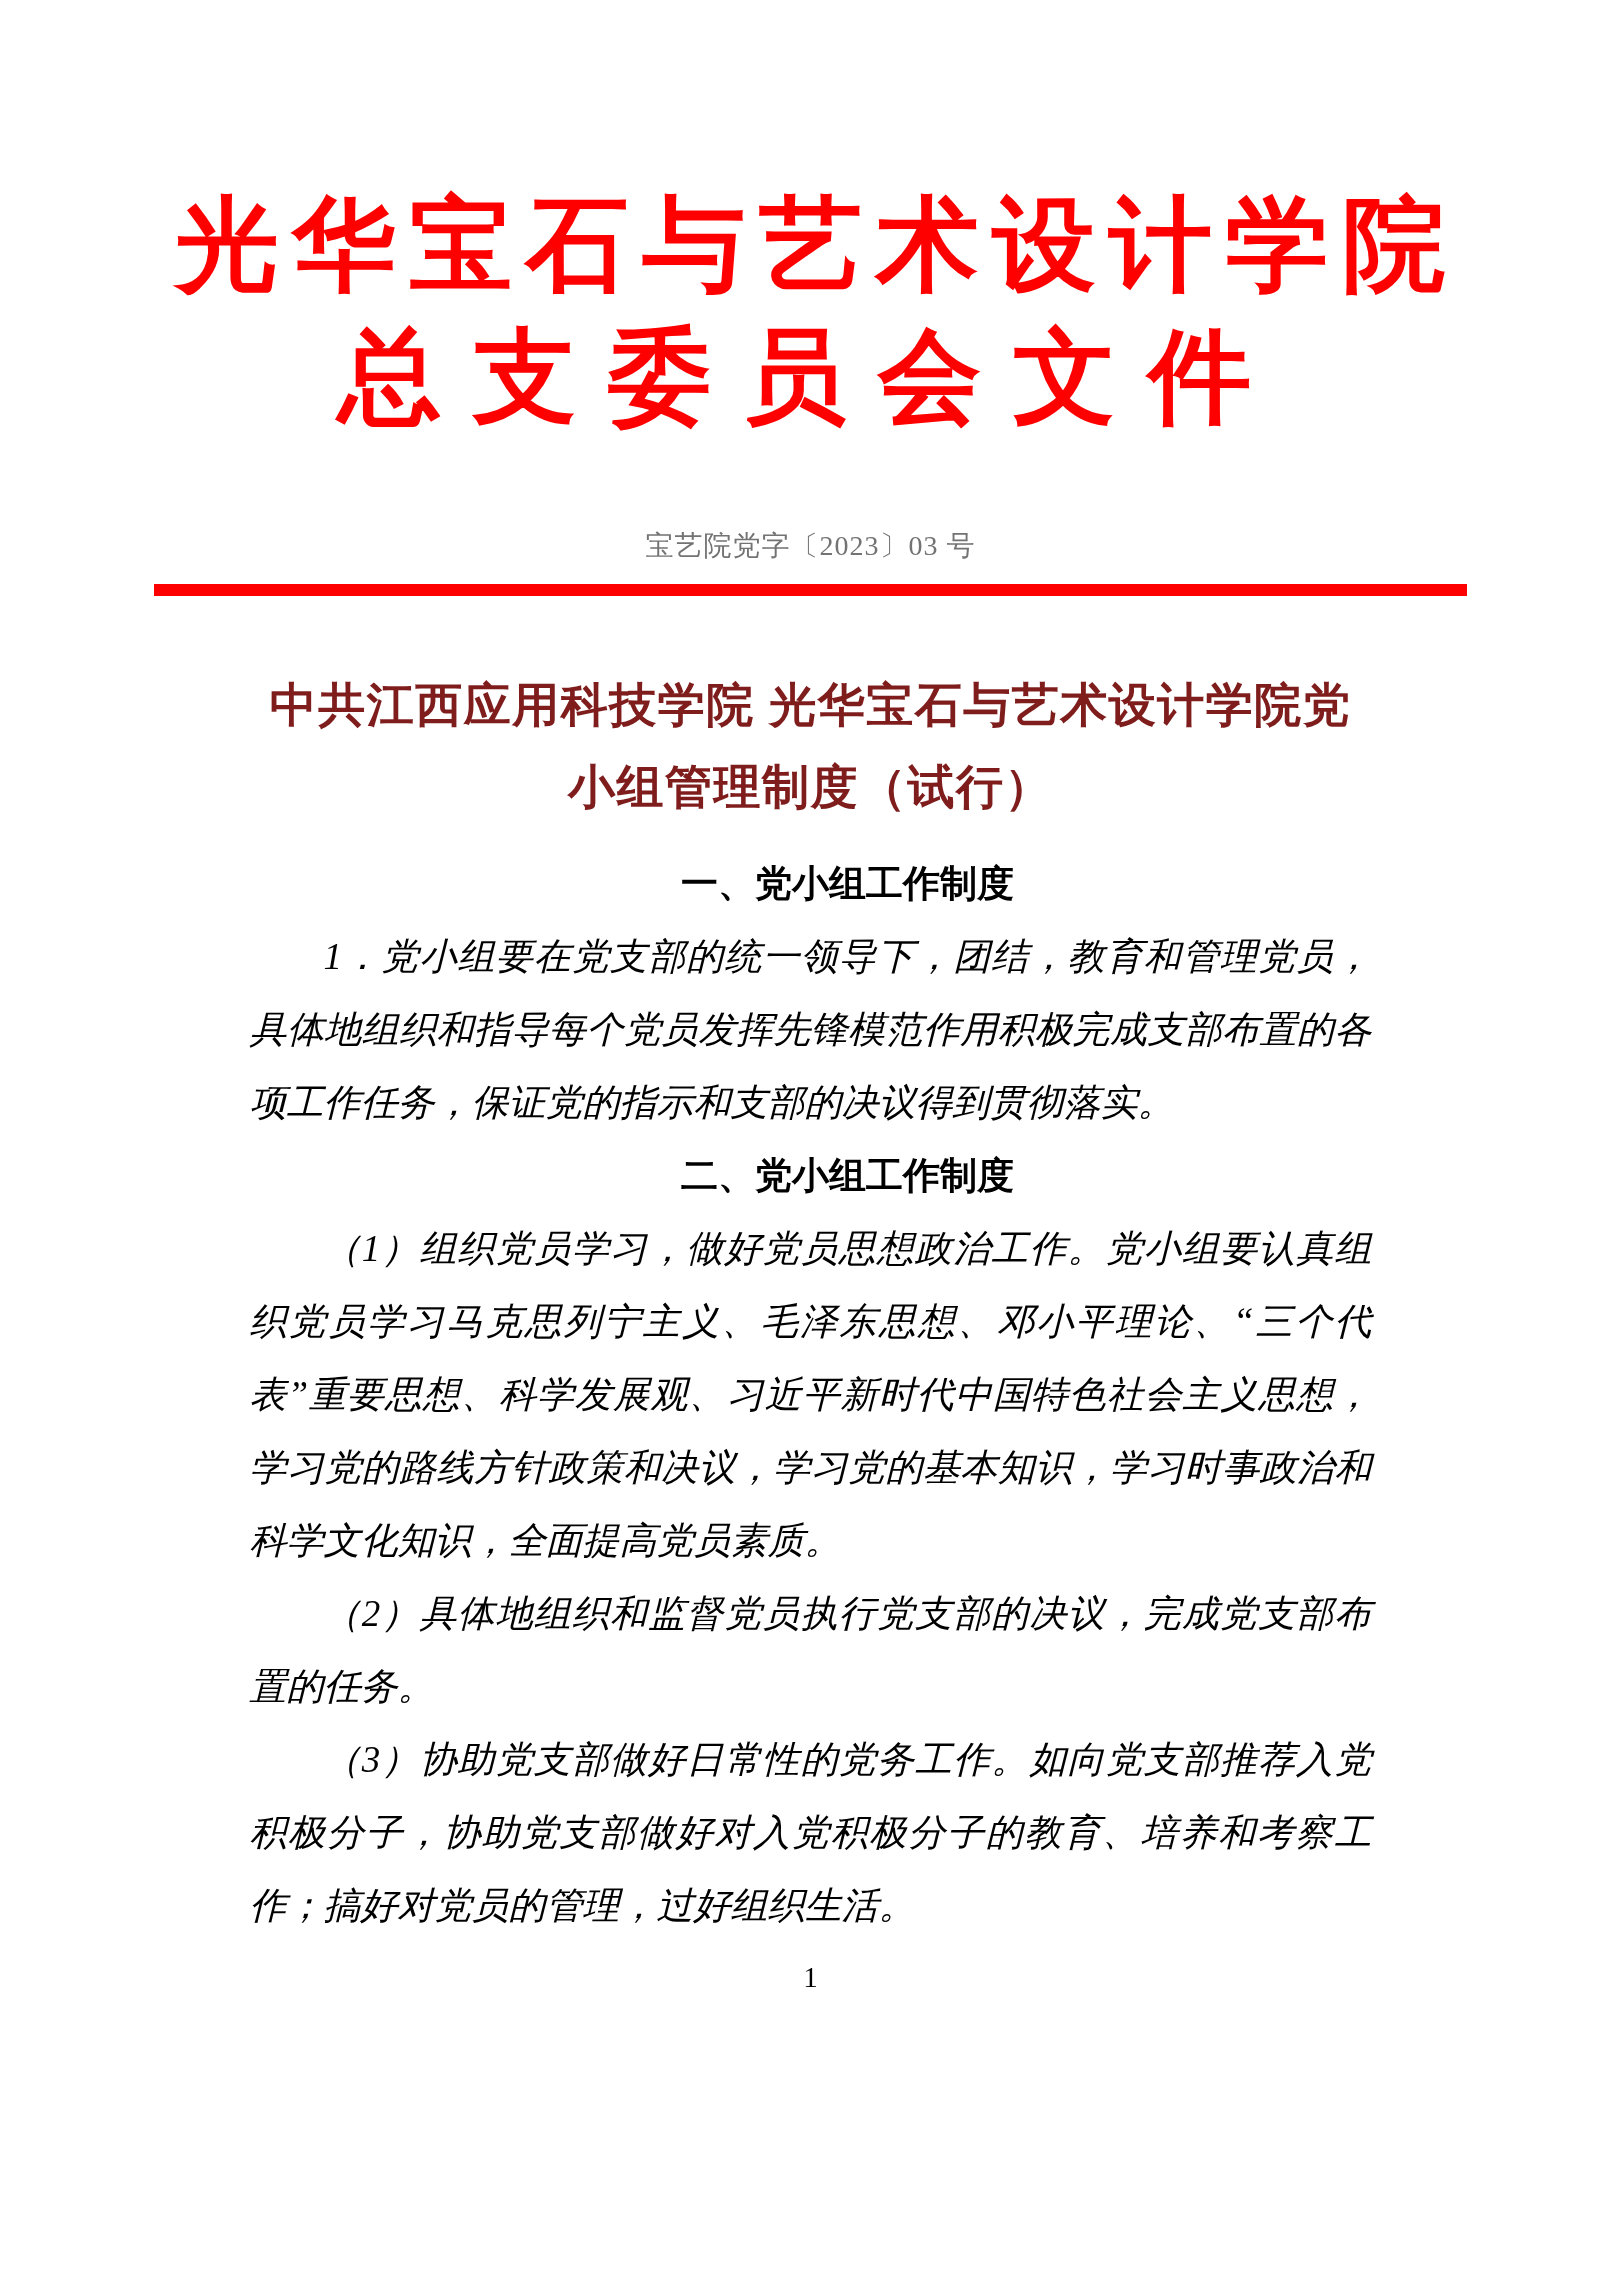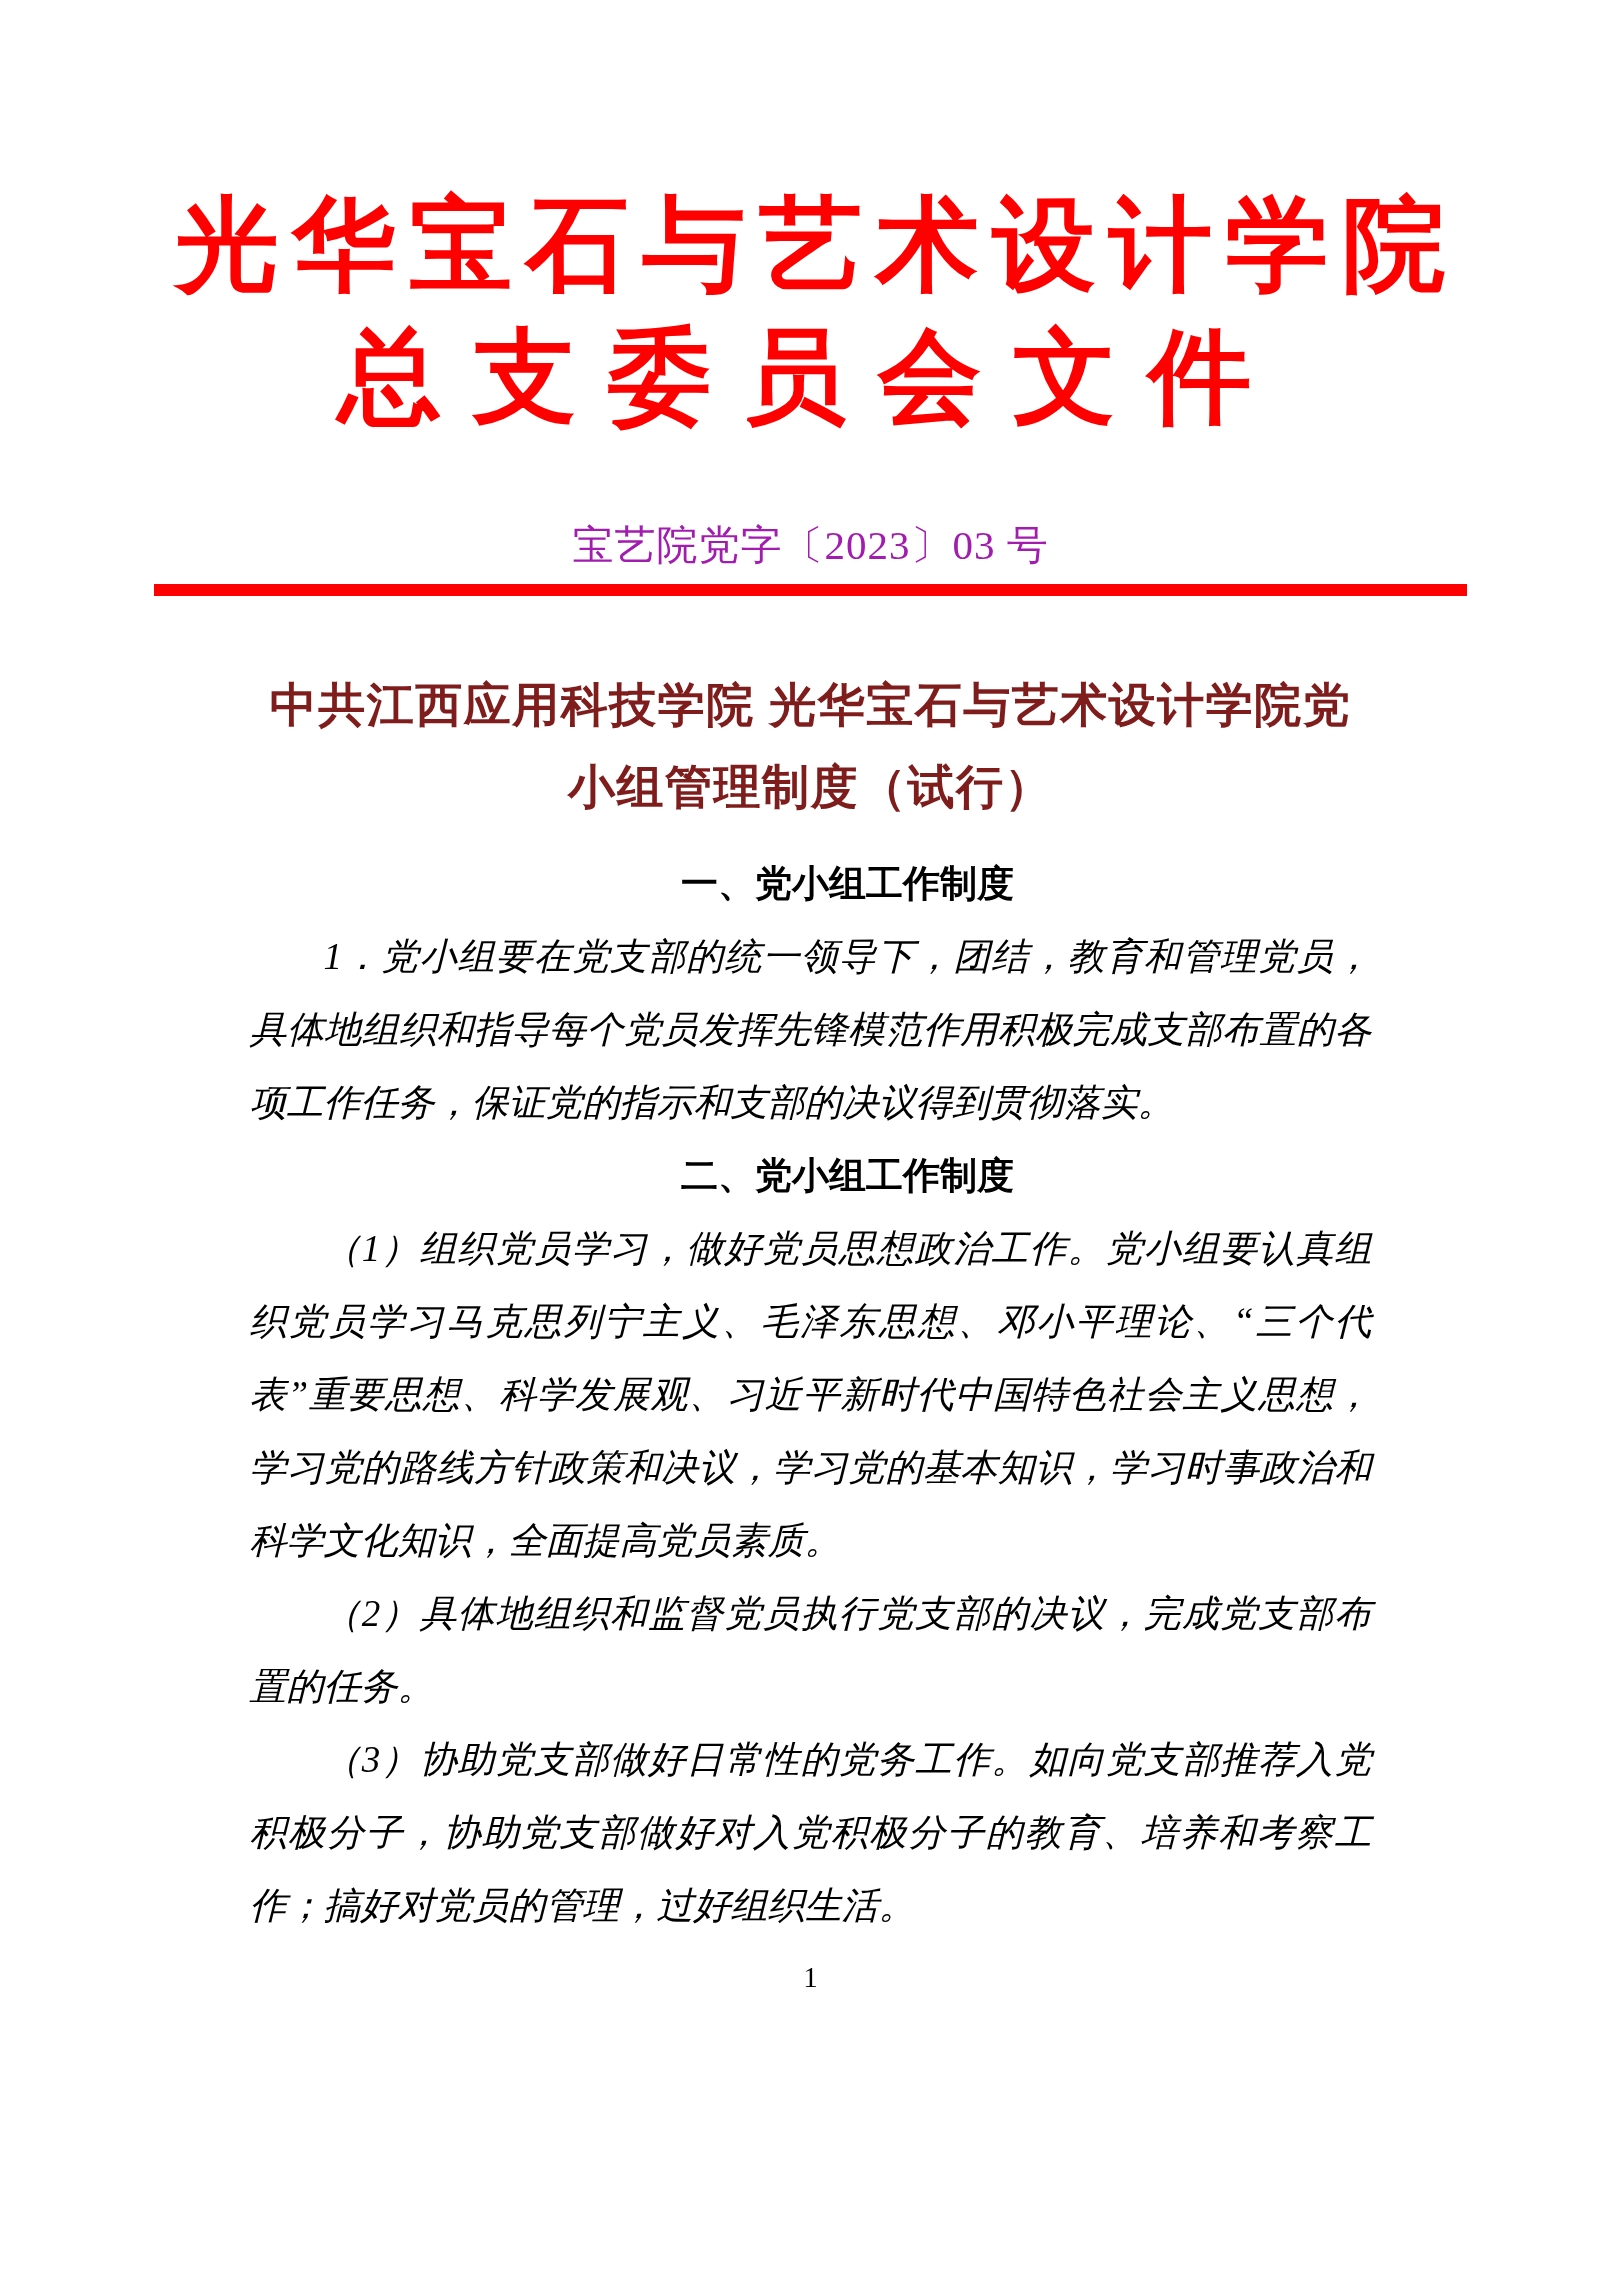--- a/index.html
+++ b/index.html
@@ -33,24 +33,24 @@
   }
   .org-line2 {
     font-size: 103px;
     line-height: 132px;
     letter-spacing: 32px;
     white-space: nowrap;
   }
   .doc-number {
     margin-top: 76px;
     text-align: center;
-    font-size: 41px;
+    font-size: 28px;
     line-height: 53px;
     letter-spacing: 1px;
-    color: #a21caf;
+    color: #737373;
     white-space: nowrap;
   }
   .red-divider {
     width: 1313px;
     height: 11.8px;
     margin: 11.8px auto 0 auto;
     background: #ff0000;
   }
   .doc-title {
     margin-top: 68px;

